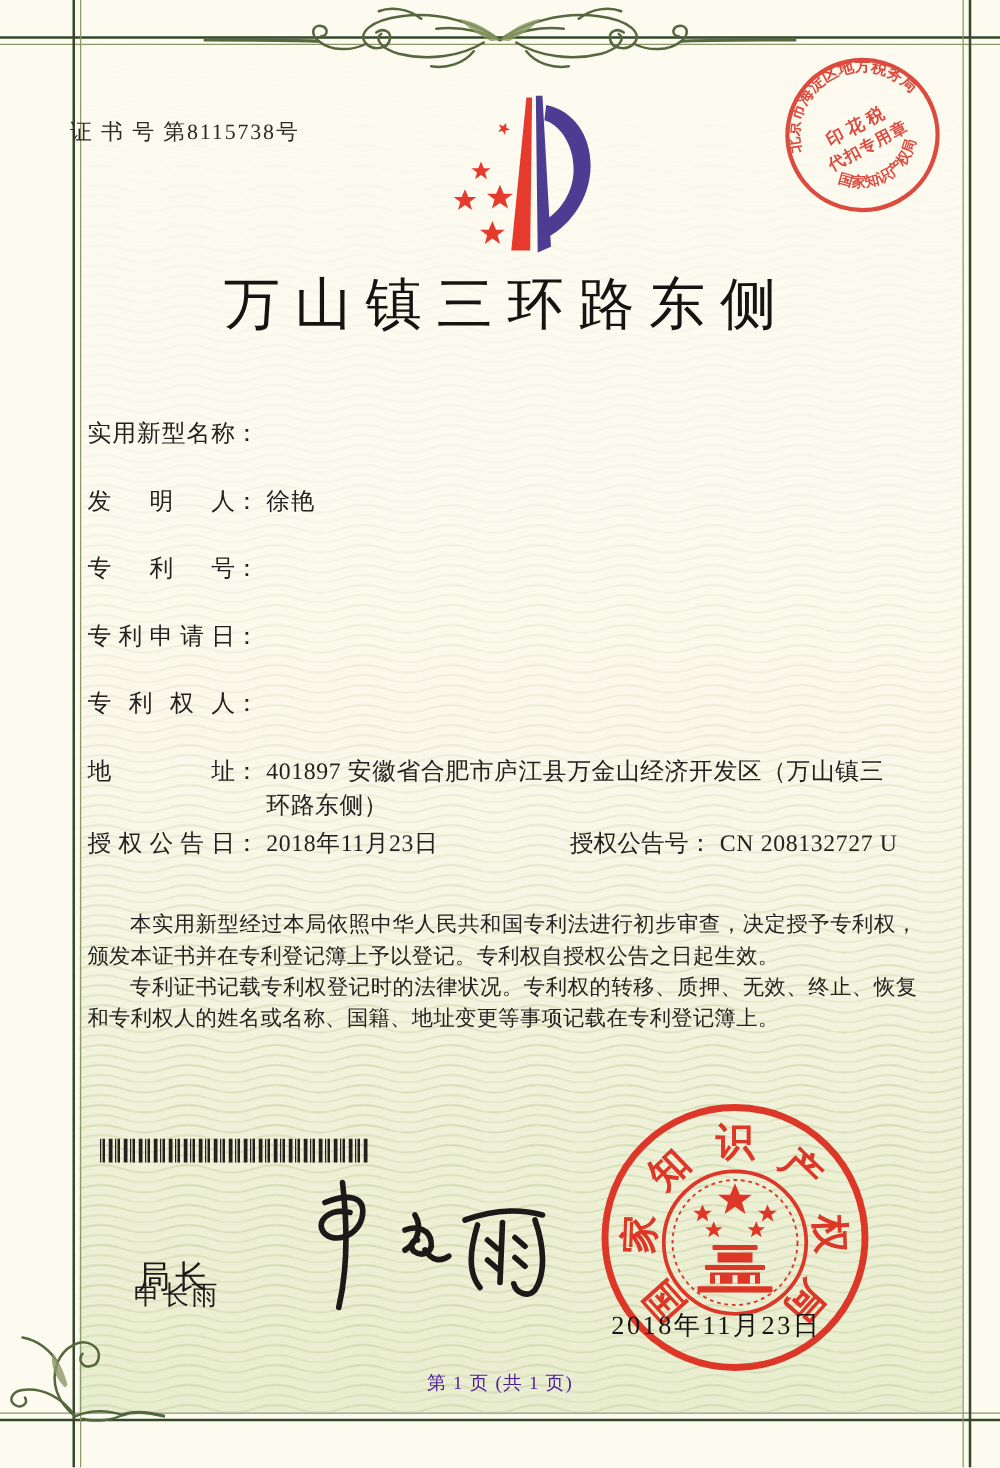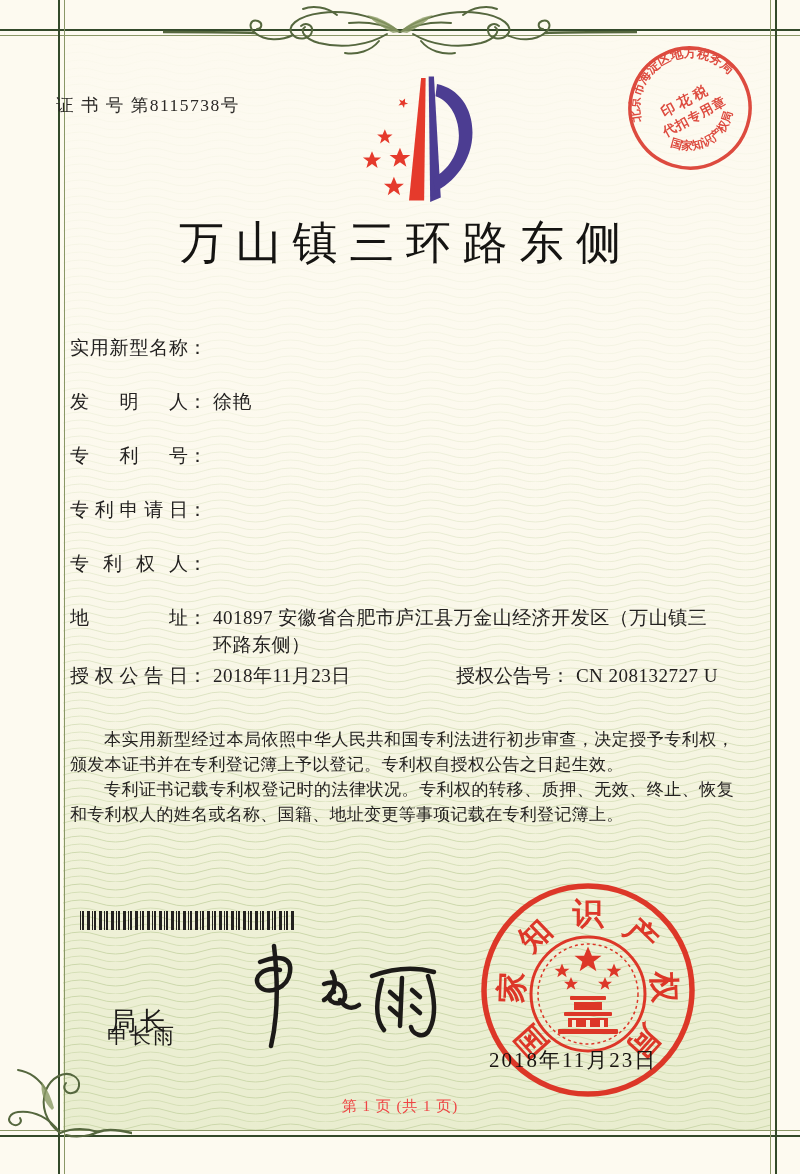--- a/index.html
+++ b/index.html
@@ -35,21 +35,21 @@
   .addr .fval{max-width:505px;line-height:27px;}
   .grant-row{display:flex;justify-content:space-between;width:648px;margin-bottom:0;}
   .grant-right{display:flex;justify-content:flex-end;}
   .paras{left:70px;top:694px;width:664px;font-size:17px;line-height:25px;text-align:justify;color:#242220;margin-top:33px;}
   .paras p{margin:0;text-indent:2em;letter-spacing:.3px;}
   .barcode{left:80px;top:911px;width:224px;height:19px;display:flex;align-items:stretch;}
   .barcode span{display:block;background:#23211f;height:100%;}
   .sig-title{left:110px;top:1004px;font-size:26px;letter-spacing:4px;color:#1d1b19;}
   .sig-name{left:107px;top:1022px;font-size:21px;letter-spacing:2px;color:#1d1b19;}
   .seal-date{left:489px;top:1046px;font-size:21px;letter-spacing:2px;color:#171310;z-index:7;}
-  .footer{left:0;top:1097px;width:800px;text-align:center;font-size:15px;color:#ef4444;letter-spacing:1px;}
+  .footer{left:0;top:1097px;width:800px;text-align:center;font-size:15px;color:#4c1d95;letter-spacing:1px;}
   .tax-seal{left:626px;top:44px;width:128px;height:128px;transform:rotate(-28deg);opacity:.88;z-index:4;}
   .issue-seal{left:474px;top:876px;width:228px;height:228px;opacity:.93;z-index:6;}
   .logo{left:328px;top:72px;width:156px;height:136px;z-index:4;}
   .ornament-top{left:163px;top:1px;width:474px;height:62px;z-index:4;}
   .ornament-bl{left:6px;top:1062px;width:126px;height:78px;z-index:4;}
   .signature{left:232px;top:942px;width:215px;height:112px;z-index:6;}
 </style>
 </head>
 <body>
 

